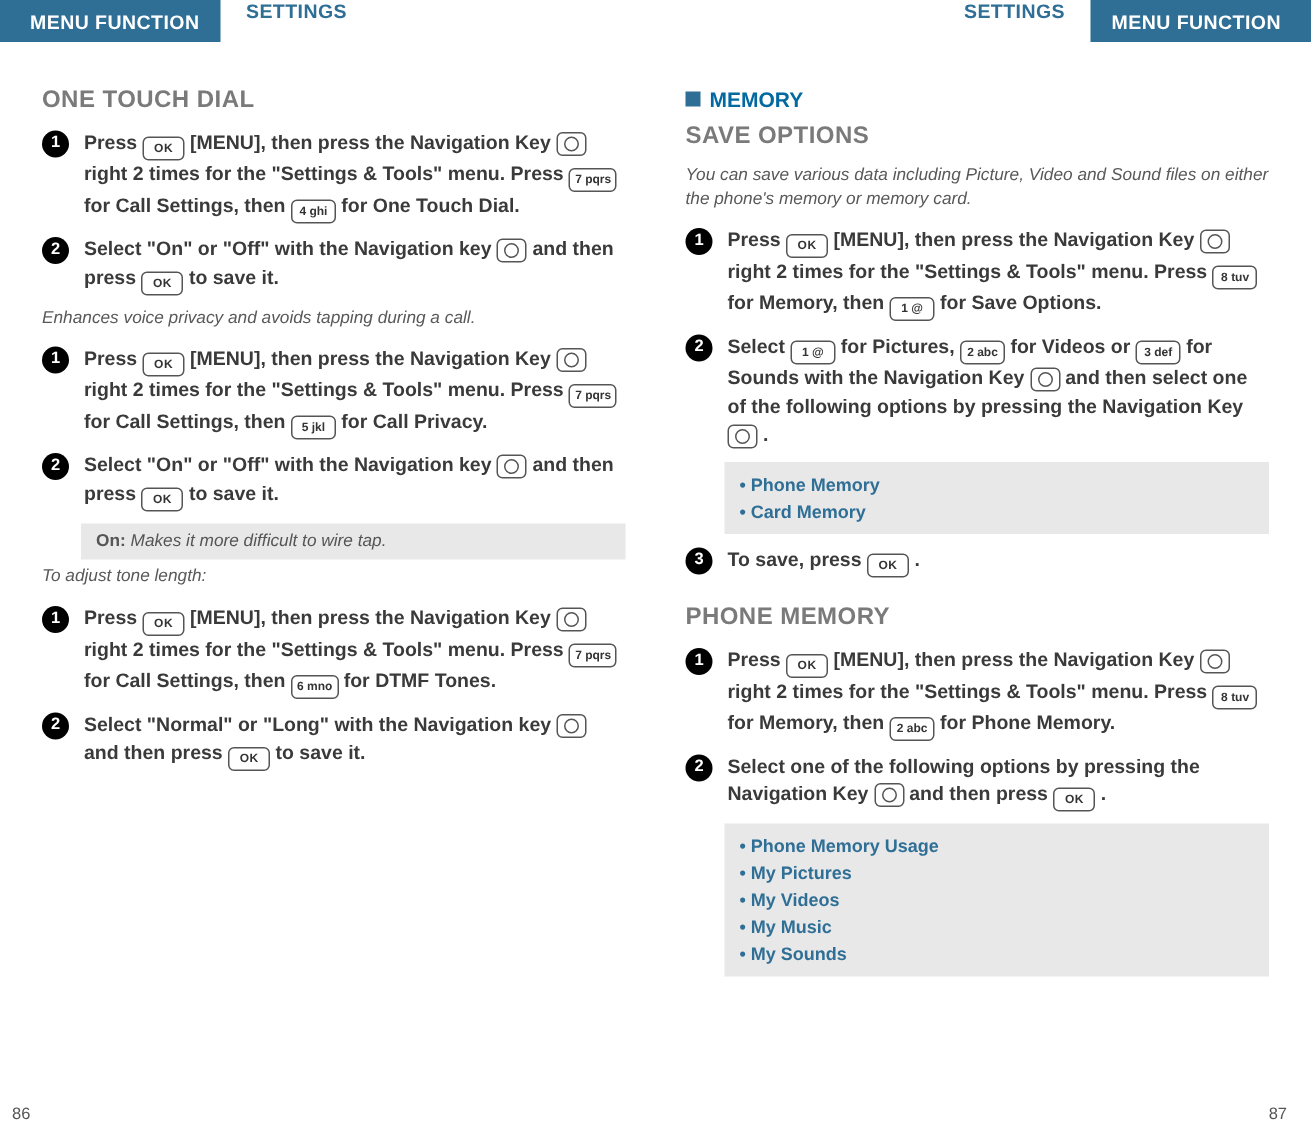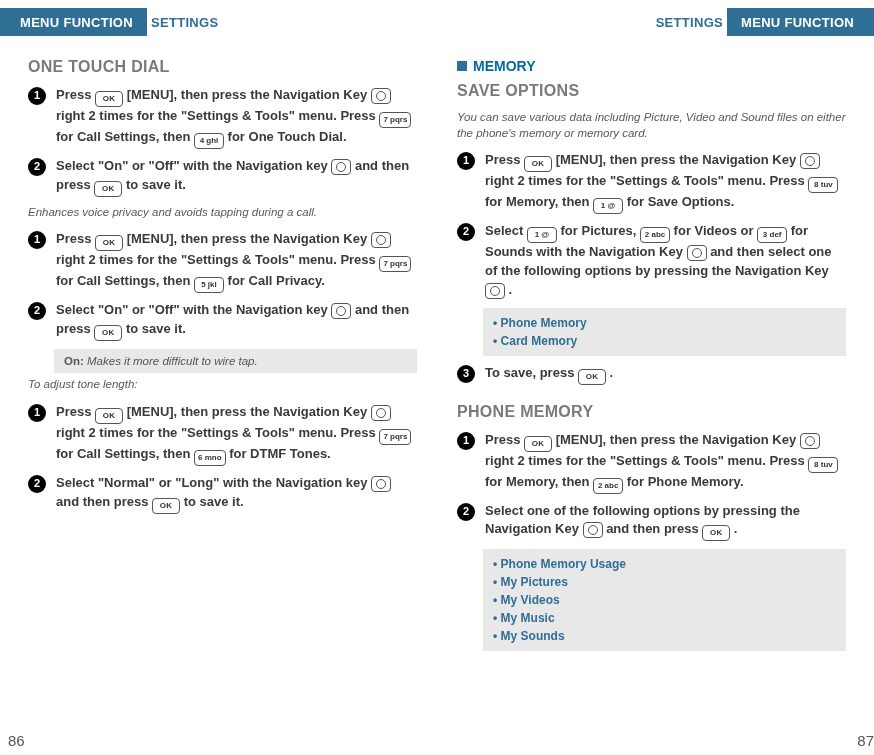--- a/index.html
+++ b/index.html
@@ -20,23 +20,23 @@
     width: 437px;
     height: 100%;
     position: relative;
     padding: 0 20px 30px 28px;
   }
   .col.right { padding: 0 28px 30px 20px; }
 
   
   .header {
     display: flex;
-    align-items: flex-end;
+    align-items: flex-start;
     height: 36px;
-    gap: 4px;
+    gap: 17px;
   }
   .header.right { justify-content: flex-end; }
   .tab-blue {
     background: #2f6f96;
     color: #fff;
     font-weight: 700;
     font-size: 13px;
     padding: 7px 14px 6px 20px;
     position: relative;
     margin-left: -28px;
@@ -162,25 +162,25 @@
     color: #2f6f96;
     font-weight: 700;
     font-size: 12px;
     line-height: 1.5;
   }
   .optbox .opt::before { content: "•  "; }
 
   .pagenum {
     position: absolute;
     bottom: 6px;
-    font-size: 15px;
+    font-size: 11px;
     color: #555;
   }
   .pagenum.left { left: 8px; }
-  .pagenum.right { right: 0; }
+  .pagenum.right { right: 16px; }
 </style>
 </head>
 <body>
 
 <div class="page">
 
   <div class="col">
     <div class="header">
       <div class="tab-blue">MENU FUNCTION</div>
       <div class="tab-plain">SETTINGS</div>

